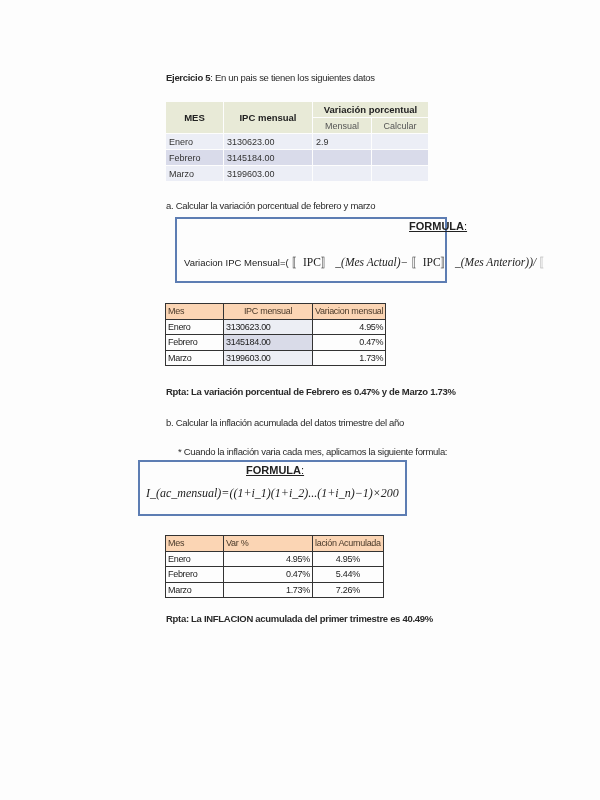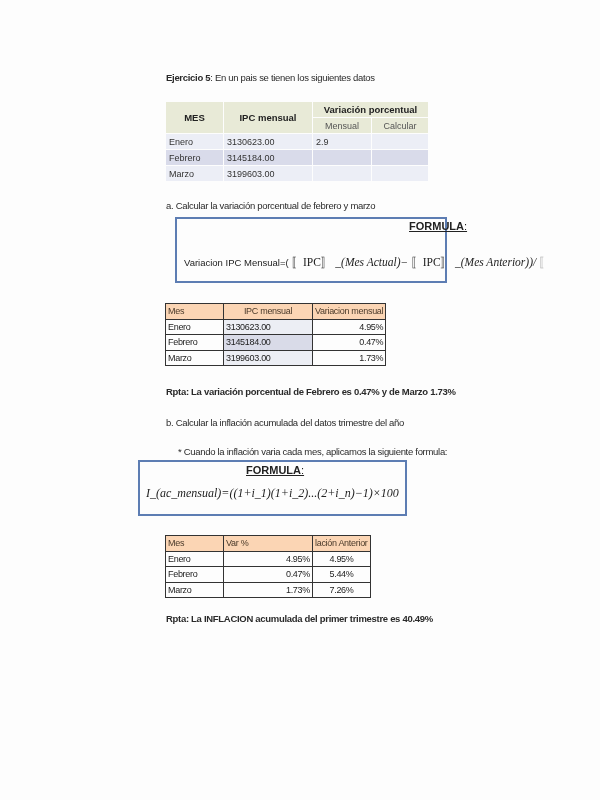--- a/index.html
+++ b/index.html
@@ -119,29 +119,29 @@
 <div class="abs txt bold" style="left:166px; top:386px;">Rpta: La variación porcentual de Febrero es 0.47% y de Marzo 1.73%</div>
 
 <div class="abs txt" style="left:166px; top:417px;">b. Calcular la inflación acumulada del datos trimestre del año</div>
 <div class="abs txt" style="left:178px; top:446px;">* Cuando la inflación varia cada mes, aplicamos la siguiente formula:</div>
 
 <div class="fbox" style="left:138px; top:460px; width:269px; height:56px;"></div>
 <div class="abs formula-title" style="left:246px; top:464px;">
   <span>FORMULA</span><span class="colon">:</span>
 </div>
 <div class="abs formula-line" style="left:146px; top:486px; font-size:12px;">
-  <i>I_(ac_mensual)=((1+i_1)(1+i_2)...(2+i_n)−1)×100</i>
+  <i>I_(ac_mensual)=((1+i_1)(1+i_2)...(1+i_n)−1)×200</i>
 </div>
 
 <table class="xt" style="left:165px; top:535px;">
   <tbody>
       <tr>
     <td class="h" style="width:58px;">Mes</td>
     <td class="h" style="width:89px;">Var %</td>
-    <td class="h" style="width:58px;"><span class="overflow">lación Anterior</span></td>
+    <td class="h" style="width:58px;"><span class="overflow">lación Acumulada</span></td>
   </tr>
   <tr>
     <td>Enero</td>
     <td class="r">4.95%</td>
     <td class="c">4.95%</td>
   </tr>
   <tr>
     <td>Febrero</td>
     <td class="r">0.47%</td>
     <td class="c">5.44%</td>

